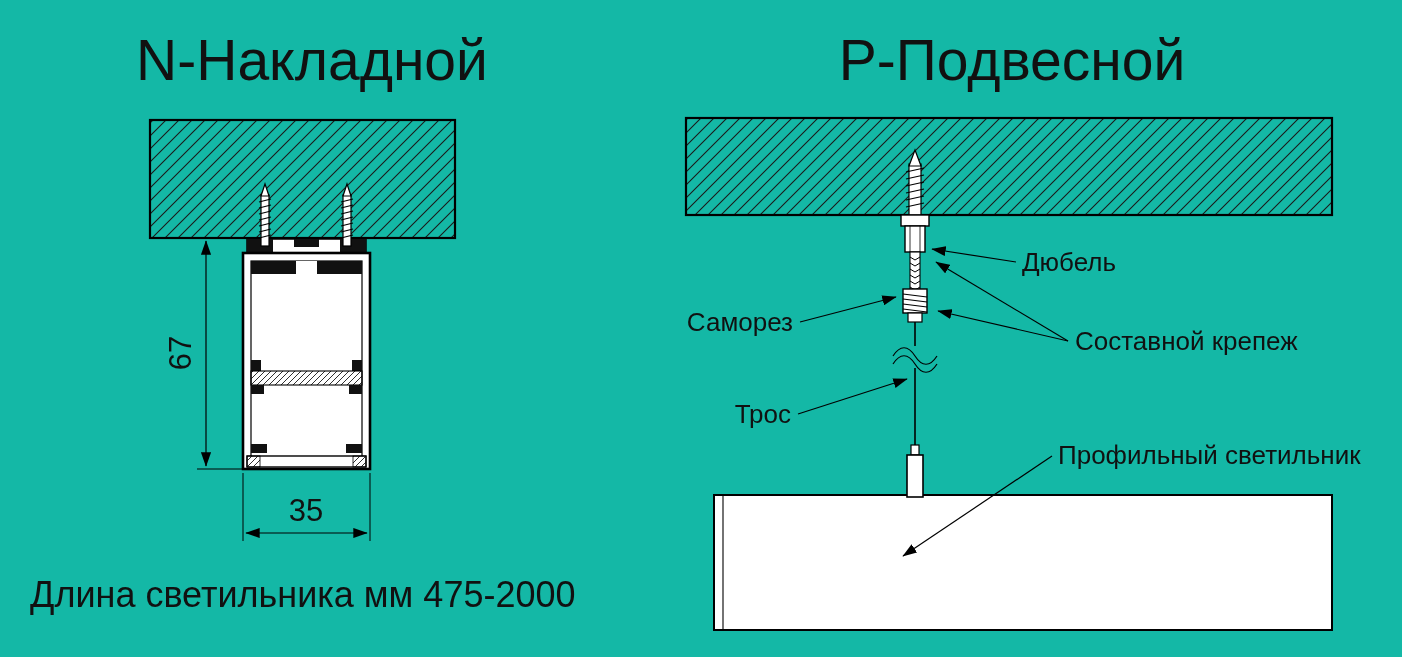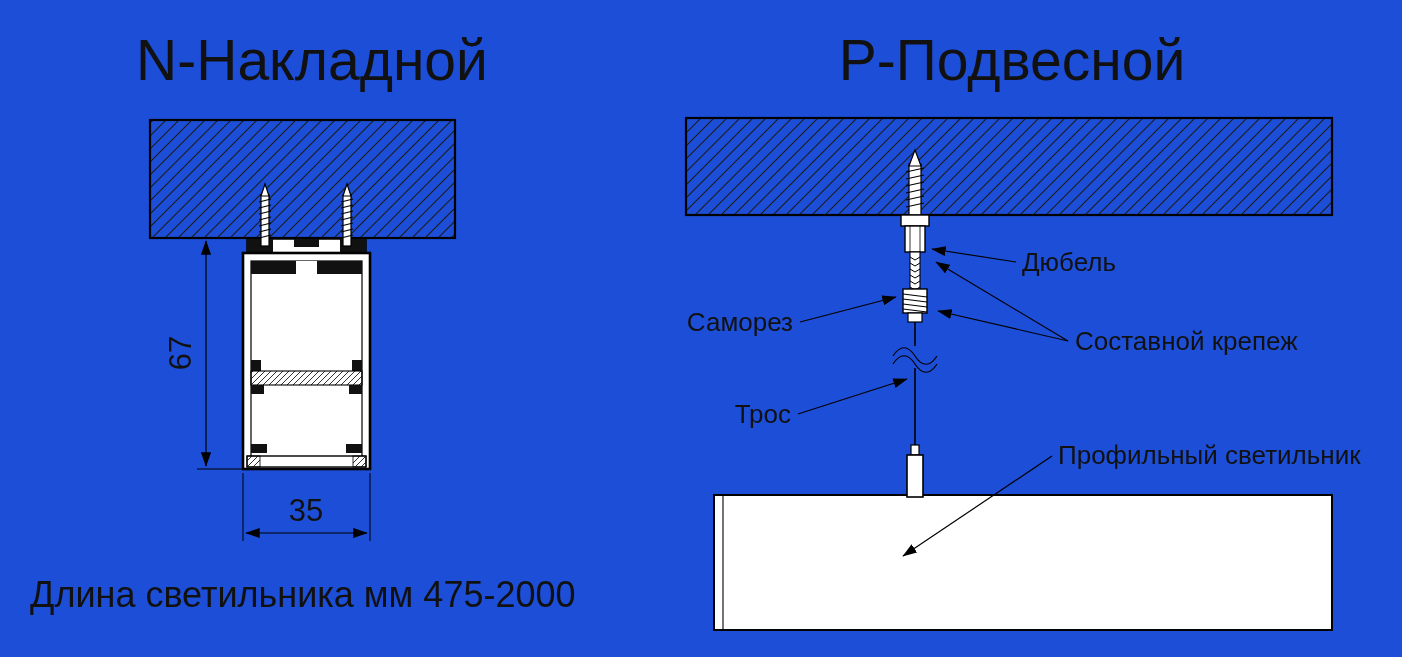--- a/index.html
+++ b/index.html
@@ -1,20 +1,20 @@
 <!DOCTYPE html>
 <html><head>
 <meta charset="utf-8">
 <style>
   html, body { margin: 0; padding: 0; background: #fff; }
   .canvas {
     position: relative;
     width: 1402px;
     height: 657px;
-    background: #1d4ed8;
+    background: #14b8a6;
     overflow: hidden;
     font-family: "Liberation Sans", sans-serif;
   }
   svg { display: block; }
   text { fill: #111; stroke: none; }
   .title { font-family: "Liberation Sans", sans-serif; font-size: 57px; font-weight: 500; }
   .dim   { font-family: "Liberation Sans", sans-serif; font-size: 31px; }
   .note  { font-family: "Liberation Sans", sans-serif; font-size: 36px; }
   .lbl   { font-family: "Liberation Sans", sans-serif; font-size: 26px; }
 </style>

